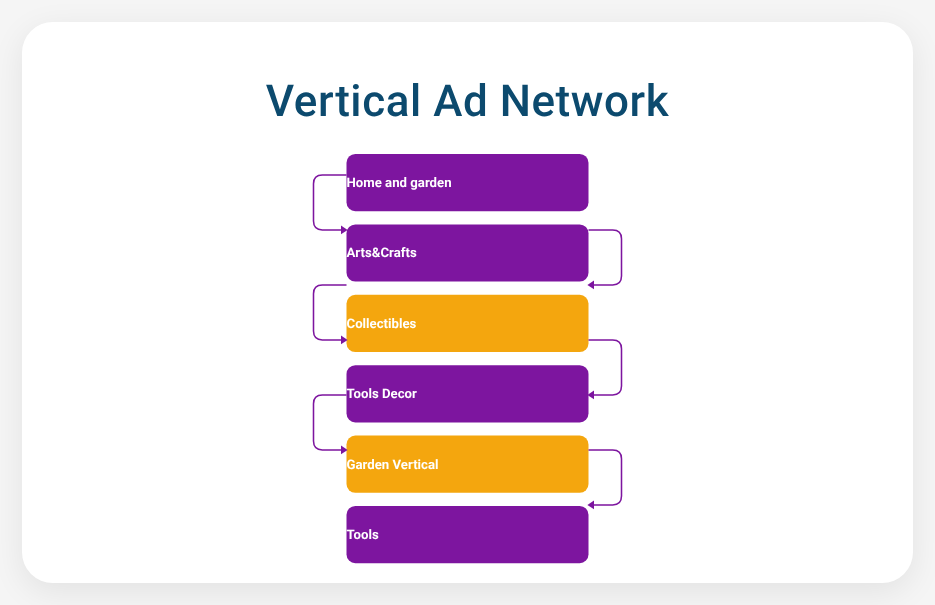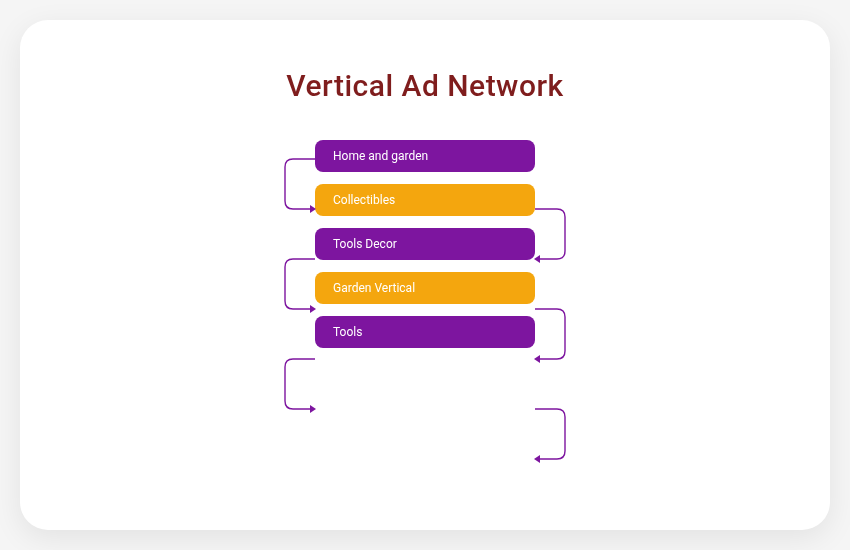--- a/index.html
+++ b/index.html
@@ -16,42 +16,41 @@
     width: 810px;
     height: 510px;
     background: #ffffff;
     border-radius: 28px;
     box-shadow: 0 8px 30px rgba(0,0,0,0.08);
     position: relative;
     padding-top: 48px;
   }
   .title {
     text-align: center;
-    font-size: 30px;
+    font-size: 40px;
     font-weight: 500;
-    color: #7f1d1d;
+    color: #0c4a6e;
     letter-spacing: 0.5px;
   }
   .stack {
     position: absolute;
     left: 50%;
     transform: translateX(-50%);
     top: 120px;
     width: 220px;
   }
   .node {
     width: 220px;
-    height: 32px;
+    height: 52px;
     border-radius: 8px;
     display: flex;
     align-items: center;
-    padding-left: 18px;
     color: #ffffff;
     font-size: 12px;
-    font-weight: 400;
+    font-weight: 700;
     margin-bottom: 12px;
   }
   .purple { background: #7d159f; }
   .orange { background: #f4a60e; }
   svg.connectors {
     position: absolute;
     top: 120px;
     left: 50%;
     transform: translateX(-50%);
     width: 340px;
@@ -71,20 +70,23 @@
 </style>
 </head>
 <body>
 
 <div class="card">
   <h1 class="title">Vertical Ad Network</h1>
 
   <div class="stack">
     <div class="node purple">
       <span>Home and garden</span>
+    </div>
+    <div class="node purple">
+      <span>Arts&amp;Crafts</span>
     </div>
     <div class="node orange">
       <span>Collectibles</span>
     </div>
     <div class="node purple">
       <span>Tools Decor</span>
     </div>
     <div class="node orange">
       <span>Garden Vertical</span>
     </div>

